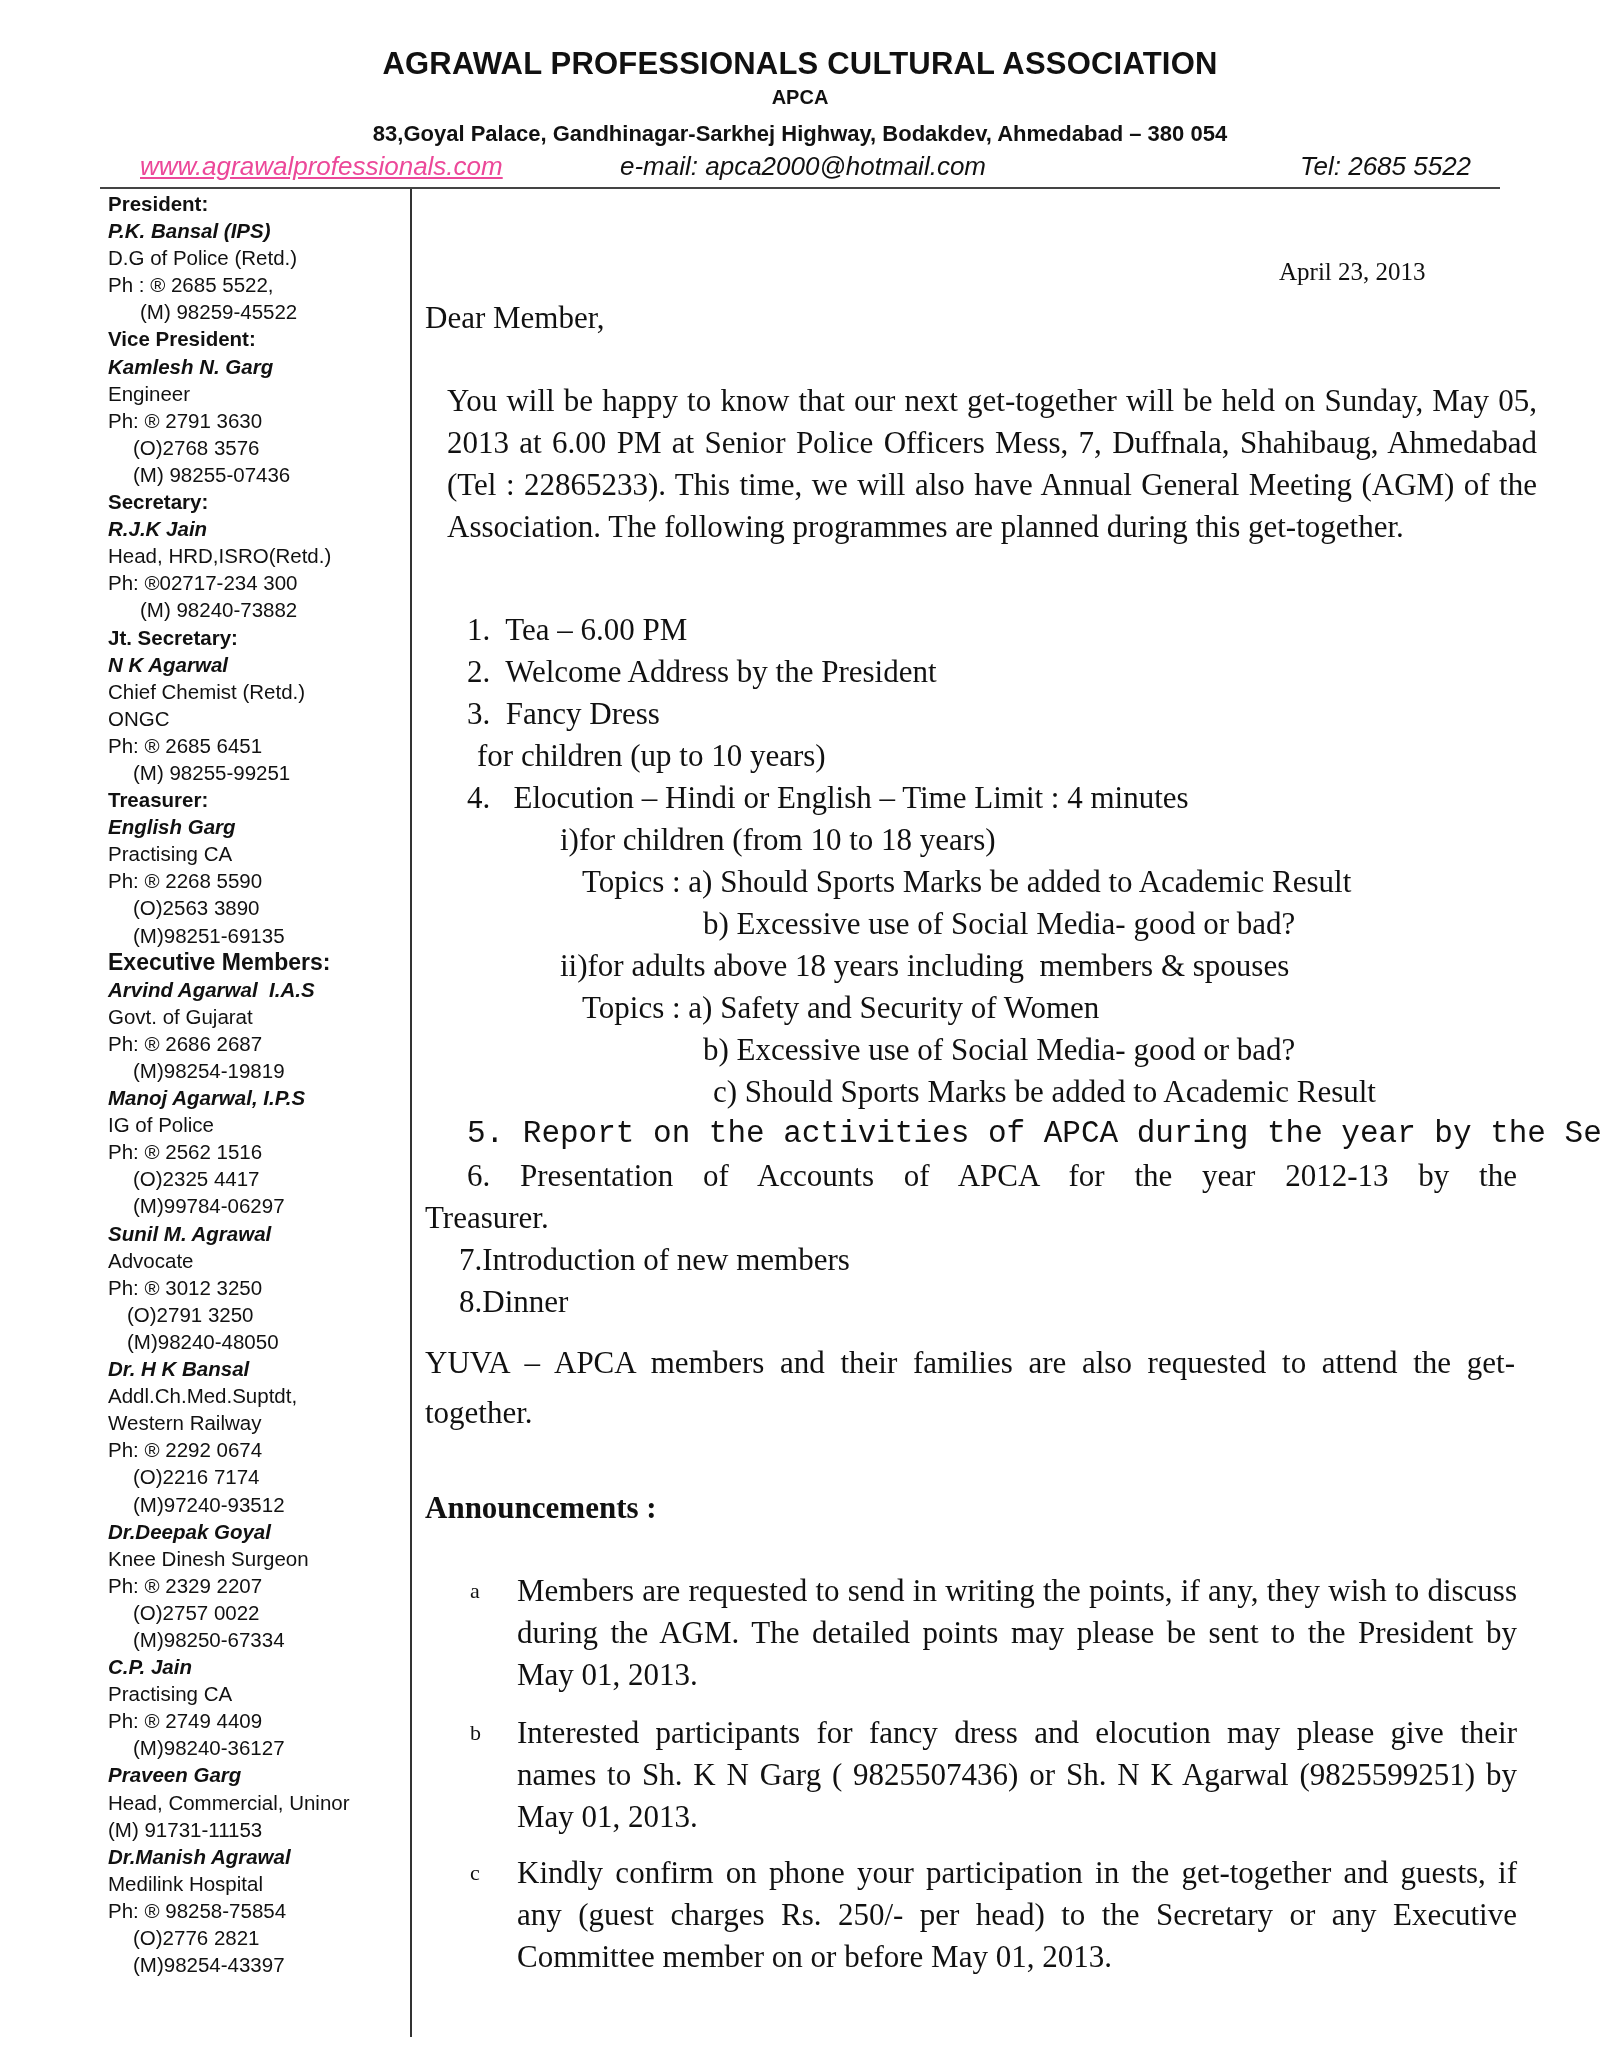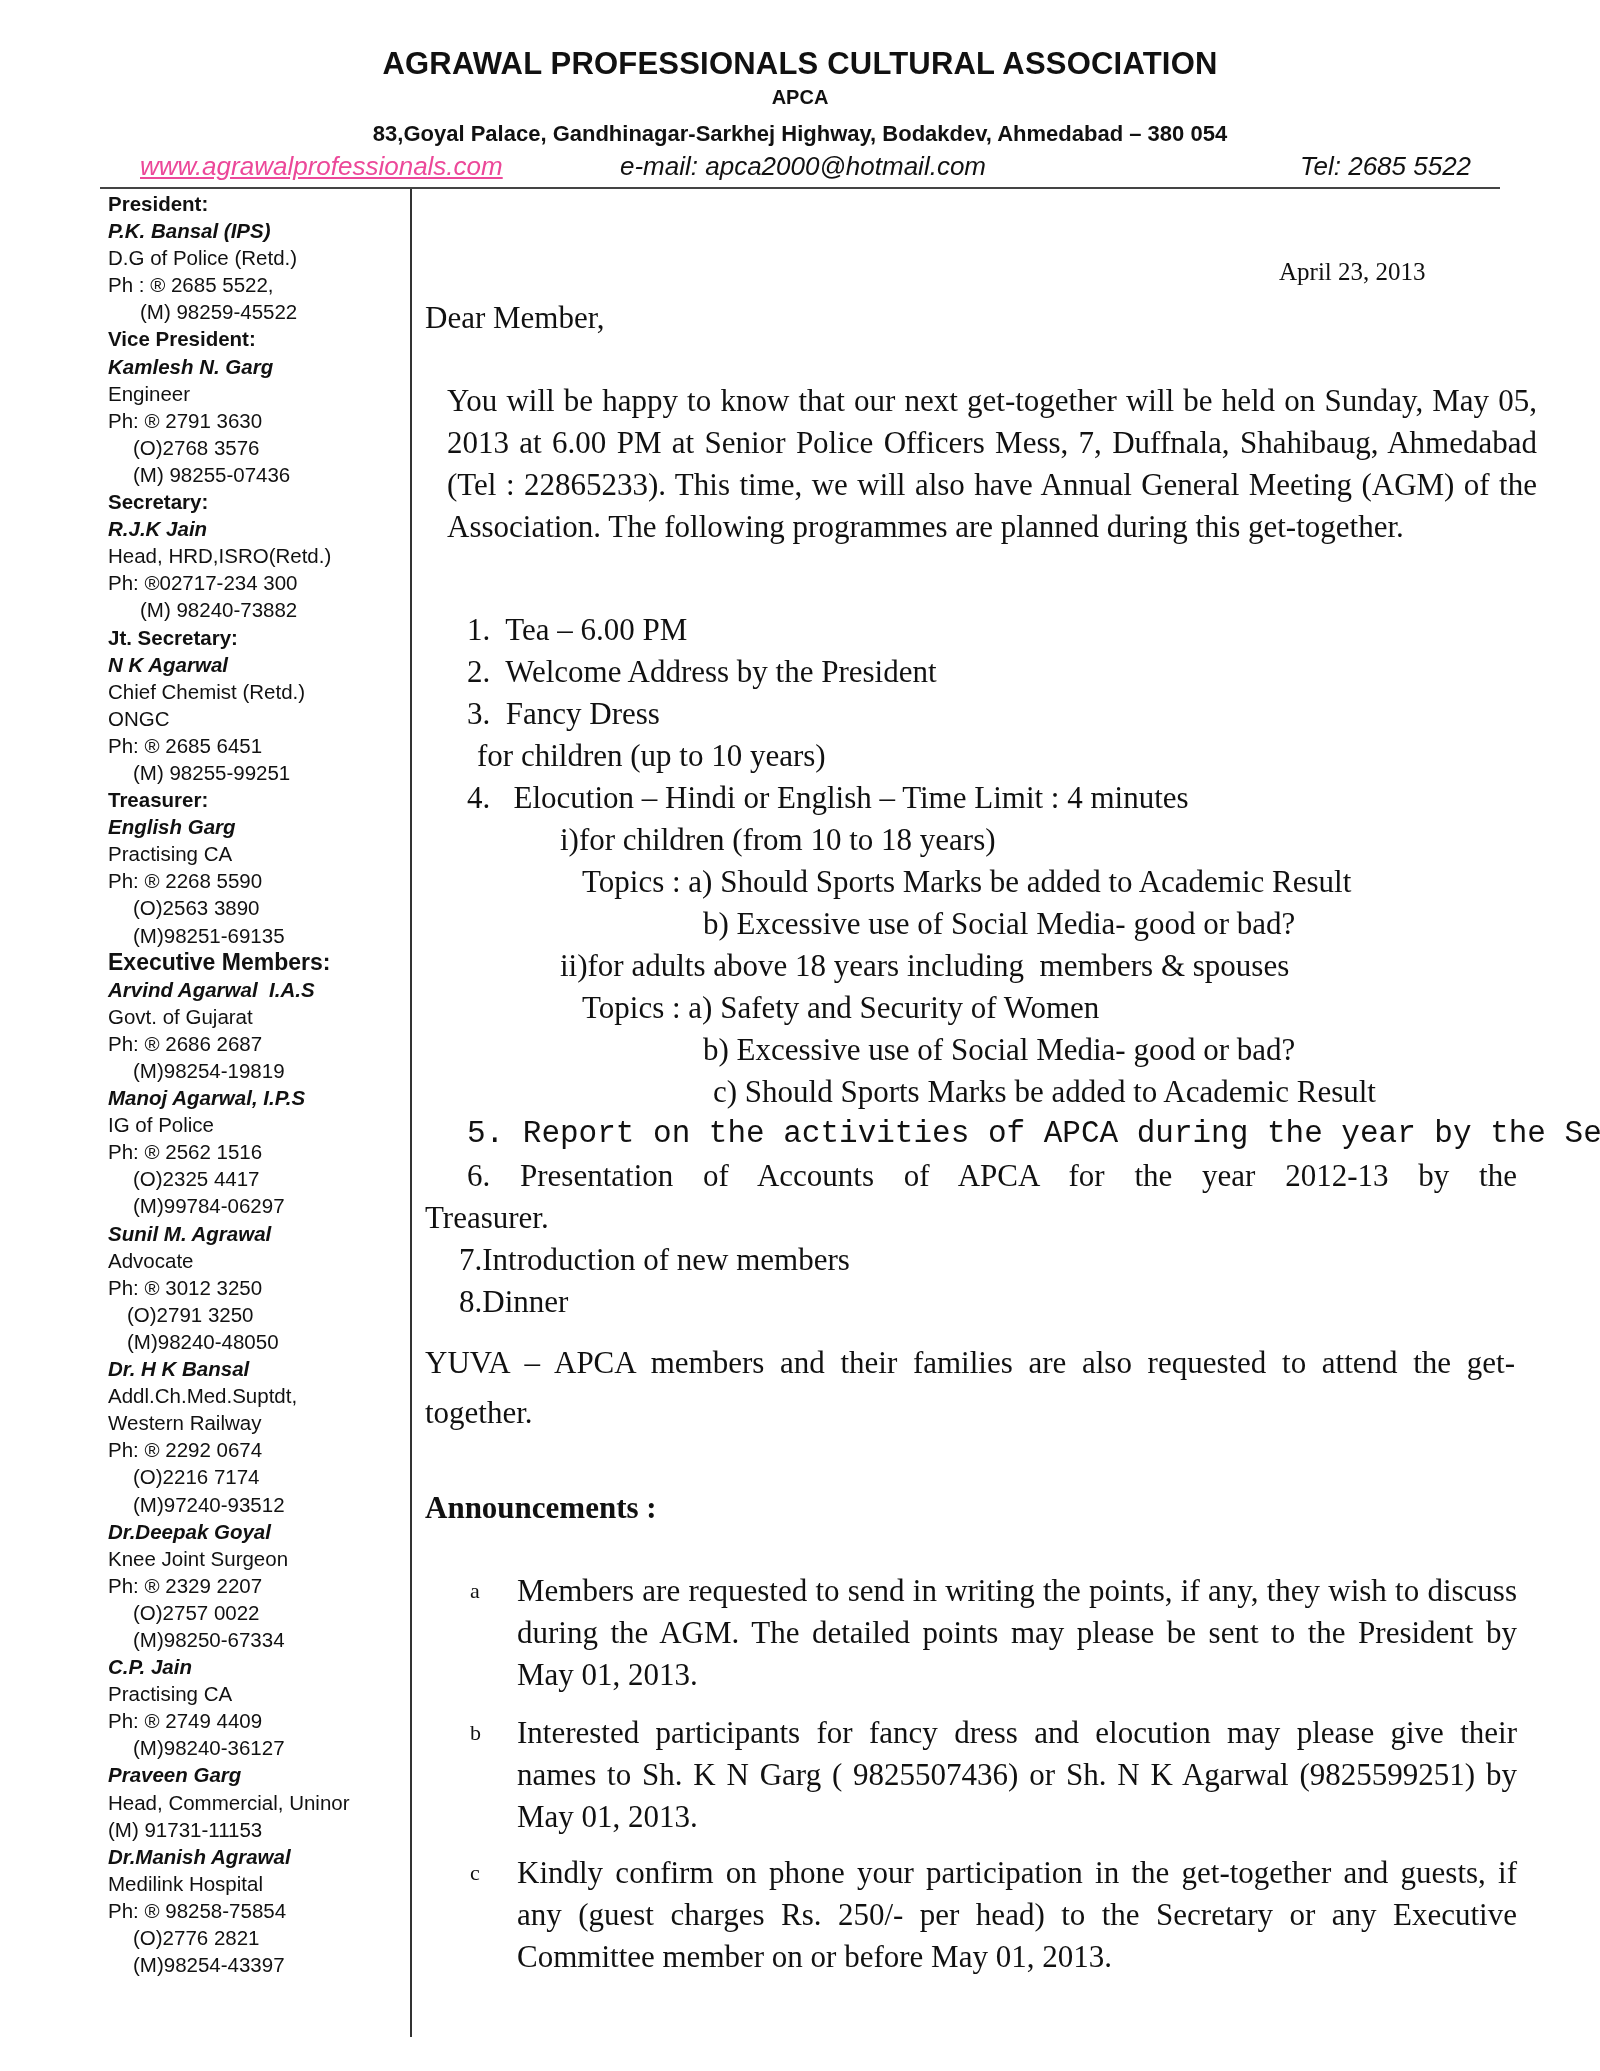--- a/index.html
+++ b/index.html
@@ -90,21 +90,21 @@
     <span class="sb-line">Ph: ® 3012 3250</span>
     <span class="sb-line" style="padding-left: 19px;">(O)2791 3250</span>
     <span class="sb-line" style="padding-left: 19px;">(M)98240-48050</span>
     <span class="sb-line sb-name">Dr. H K Bansal</span>
     <span class="sb-line">Addl.Ch.Med.Suptdt,</span>
     <span class="sb-line">Western Railway</span>
     <span class="sb-line">Ph: ® 2292 0674</span>
     <span class="sb-line" style="padding-left: 25px;">(O)2216 7174</span>
     <span class="sb-line" style="padding-left: 25px;">(M)97240-93512</span>
     <span class="sb-line sb-name">Dr.Deepak Goyal</span>
-    <span class="sb-line">Knee Joint Surgeon</span>
+    <span class="sb-line">Knee Dinesh Surgeon</span>
     <span class="sb-line">Ph: ® 2329 2207</span>
     <span class="sb-line" style="padding-left: 25px;">(O)2757 0022</span>
     <span class="sb-line" style="padding-left: 25px;">(M)98250-67334</span>
     <span class="sb-line sb-name">C.P. Jain</span>
     <span class="sb-line">Practising CA</span>
     <span class="sb-line">Ph: ® 2749 4409</span>
     <span class="sb-line" style="padding-left: 25px;">(M)98240-36127</span>
     <span class="sb-line sb-name">Praveen Garg</span>
     <span class="sb-line">Head, Commercial, Uninor</span>
     <span class="sb-line">(M) 91731-11153</span>

